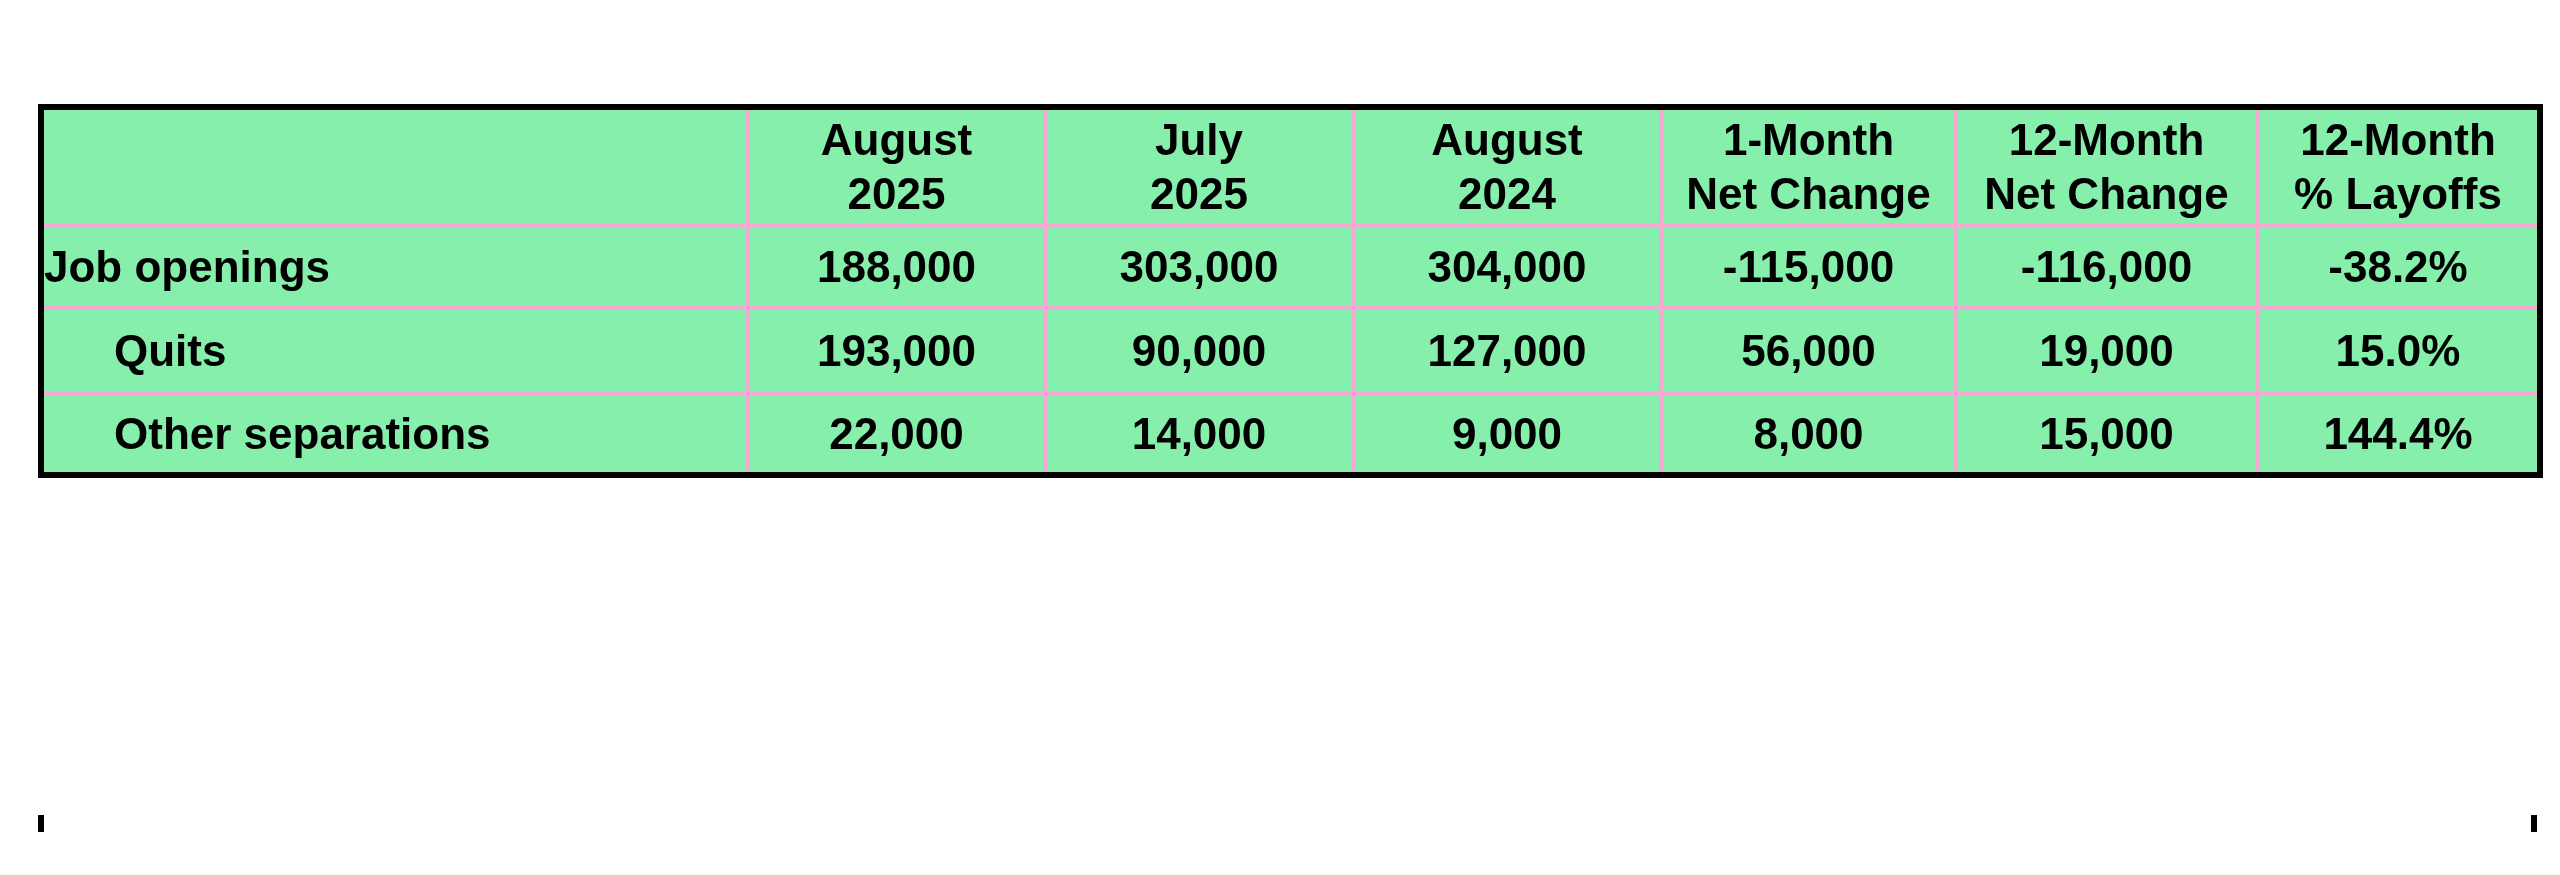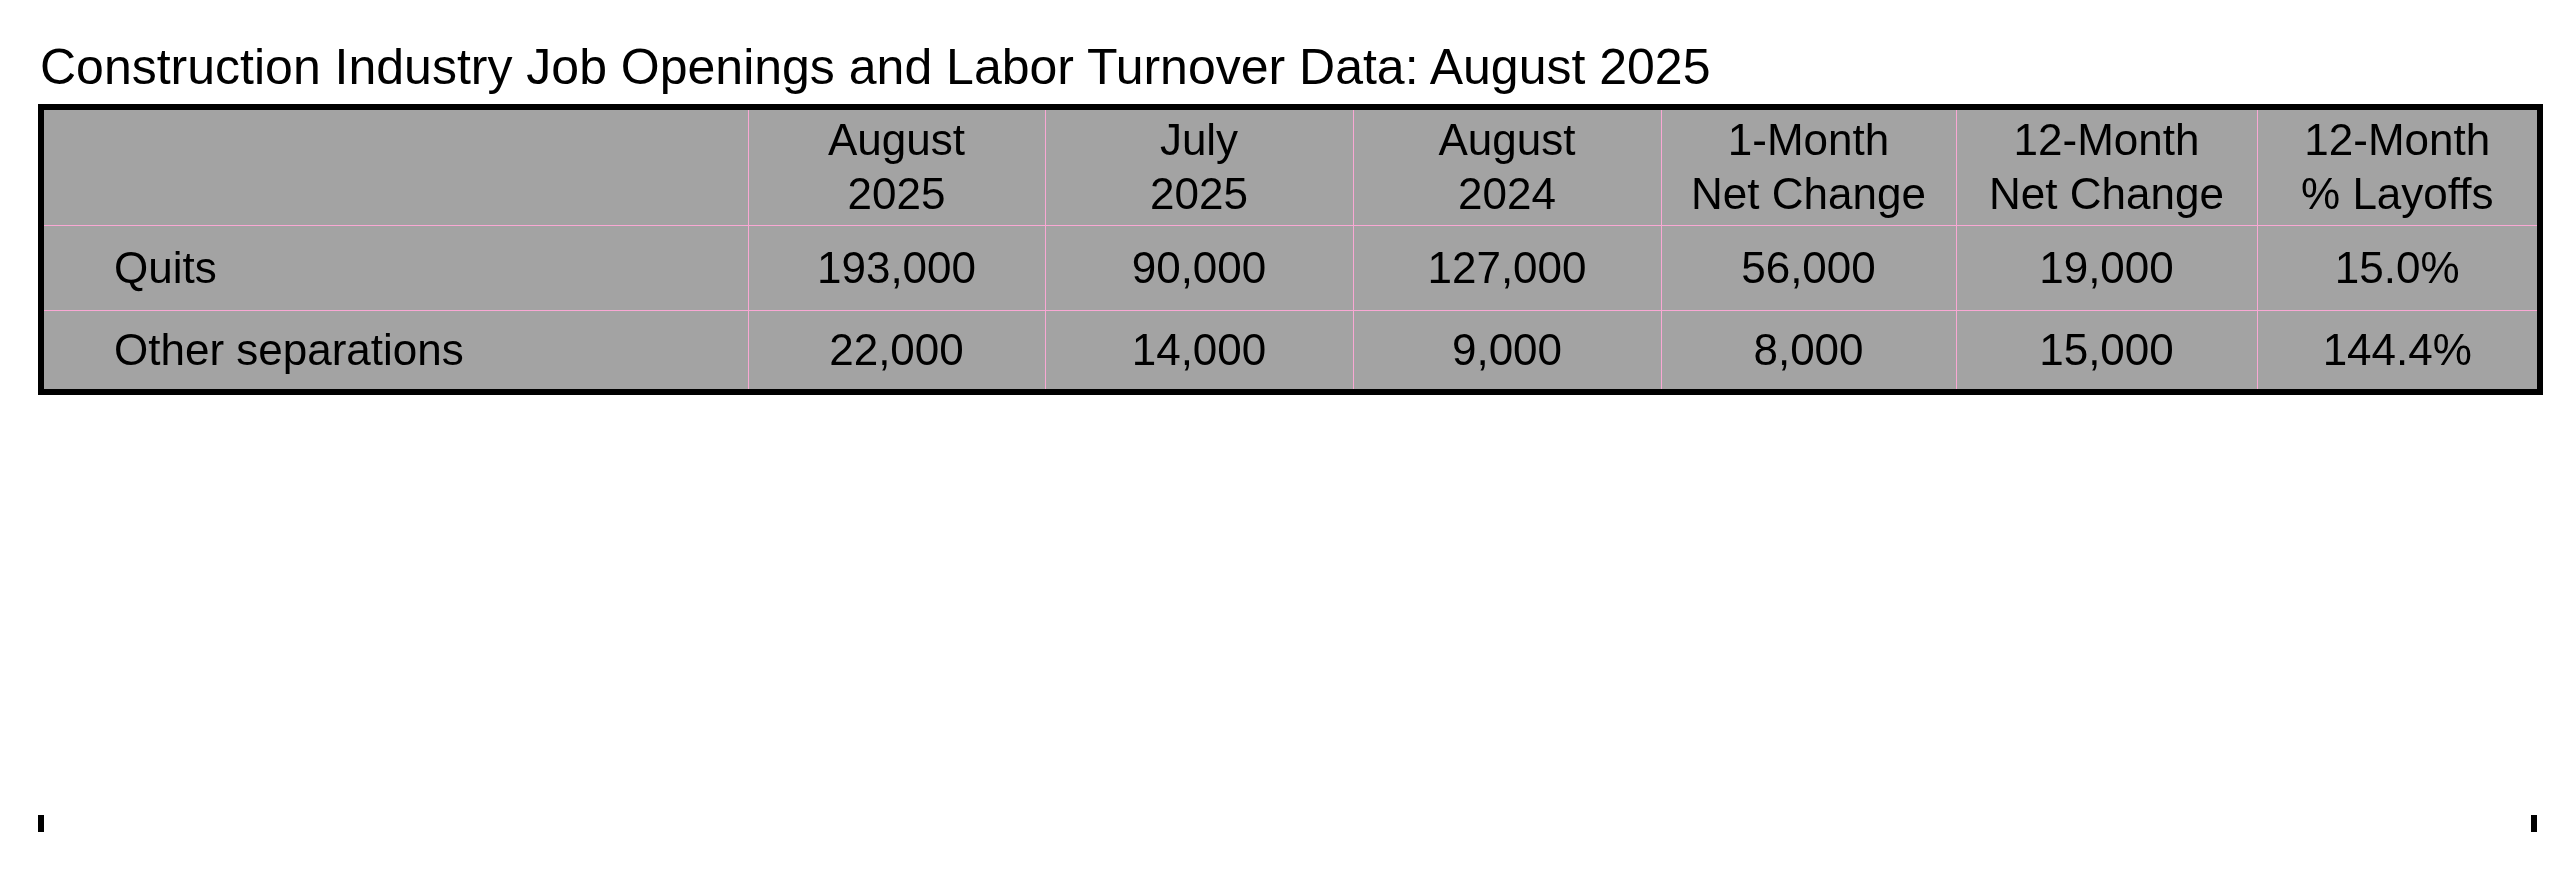--- a/index.html
+++ b/index.html
@@ -33,26 +33,26 @@
     position: absolute;
     left: 38px;
     top: 104px;
     width: 2499px;
     border-collapse: collapse;
     table-layout: fixed;
     border: 6px solid #000000;
   }
   table.jolts th,
   table.jolts td {
-    border: 1px solid #f9a8d4;
+    border: 4px solid #f9a8d4;
     padding: 0;
     vertical-align: middle;
     font-size: 44px;
-    font-weight: 400;
-    background: #a3a3a3;
+    font-weight: 700;
+    background: #86efac;
   }
   thead tr { height: 118px; }
   tr.section-row { height: 100px; }
   tr.data-row-0 { height: 83px; }
   tr.data-row-1 { height: 78px; }
   tr.data-row-2 { height: 85px; }
   tr.data-row-3 { height: 80px; }
   tr.data-row-4 { height: 85px; }
   tr.data-row-5 { height: 82px; }
   th.hdr { text-align: center; }
@@ -89,21 +89,20 @@
     background: #000000;
   }
   .stub-left { left: 38px; }
   .stub-right { left: 2531px; }
 </style>
 </head>
 <body>
 
 <div class="page">
 
-  <h1 class="doc-title">Construction Industry Job Openings and Labor Turnover Data: August 2025</h1>
 
   <table class="jolts">
     <colgroup>
       <col style="width:707px">
       <col style="width:297px">
       <col style="width:308px">
       <col style="width:308px">
       <col style="width:295px">
       <col style="width:301px">
       <col style="width:283px">
@@ -132,20 +131,29 @@
           <span class="hline">Net Change</span>
         </th>
         <th class="hdr">
           <span class="hline">12-Month</span>
           <span class="hline">% Layoffs</span>
         </th>
       </tr>
     </thead>
     <tbody>
 
+      <tr class="data-row-0">
+        <td class="rowlabel">Job openings</td>
+        <td class="num">188,000</td>
+        <td class="num">303,000</td>
+        <td class="num">304,000</td>
+        <td class="num">-115,000</td>
+        <td class="num">-116,000</td>
+        <td class="num">-38.2%</td>
+      </tr>
 
 
 
 
       <tr class="data-row-4">
         <td class="rowlabel indent">Quits</td>
         <td class="num">193,000</td>
         <td class="num">90,000</td>
         <td class="num">127,000</td>
         <td class="num">56,000</td>

